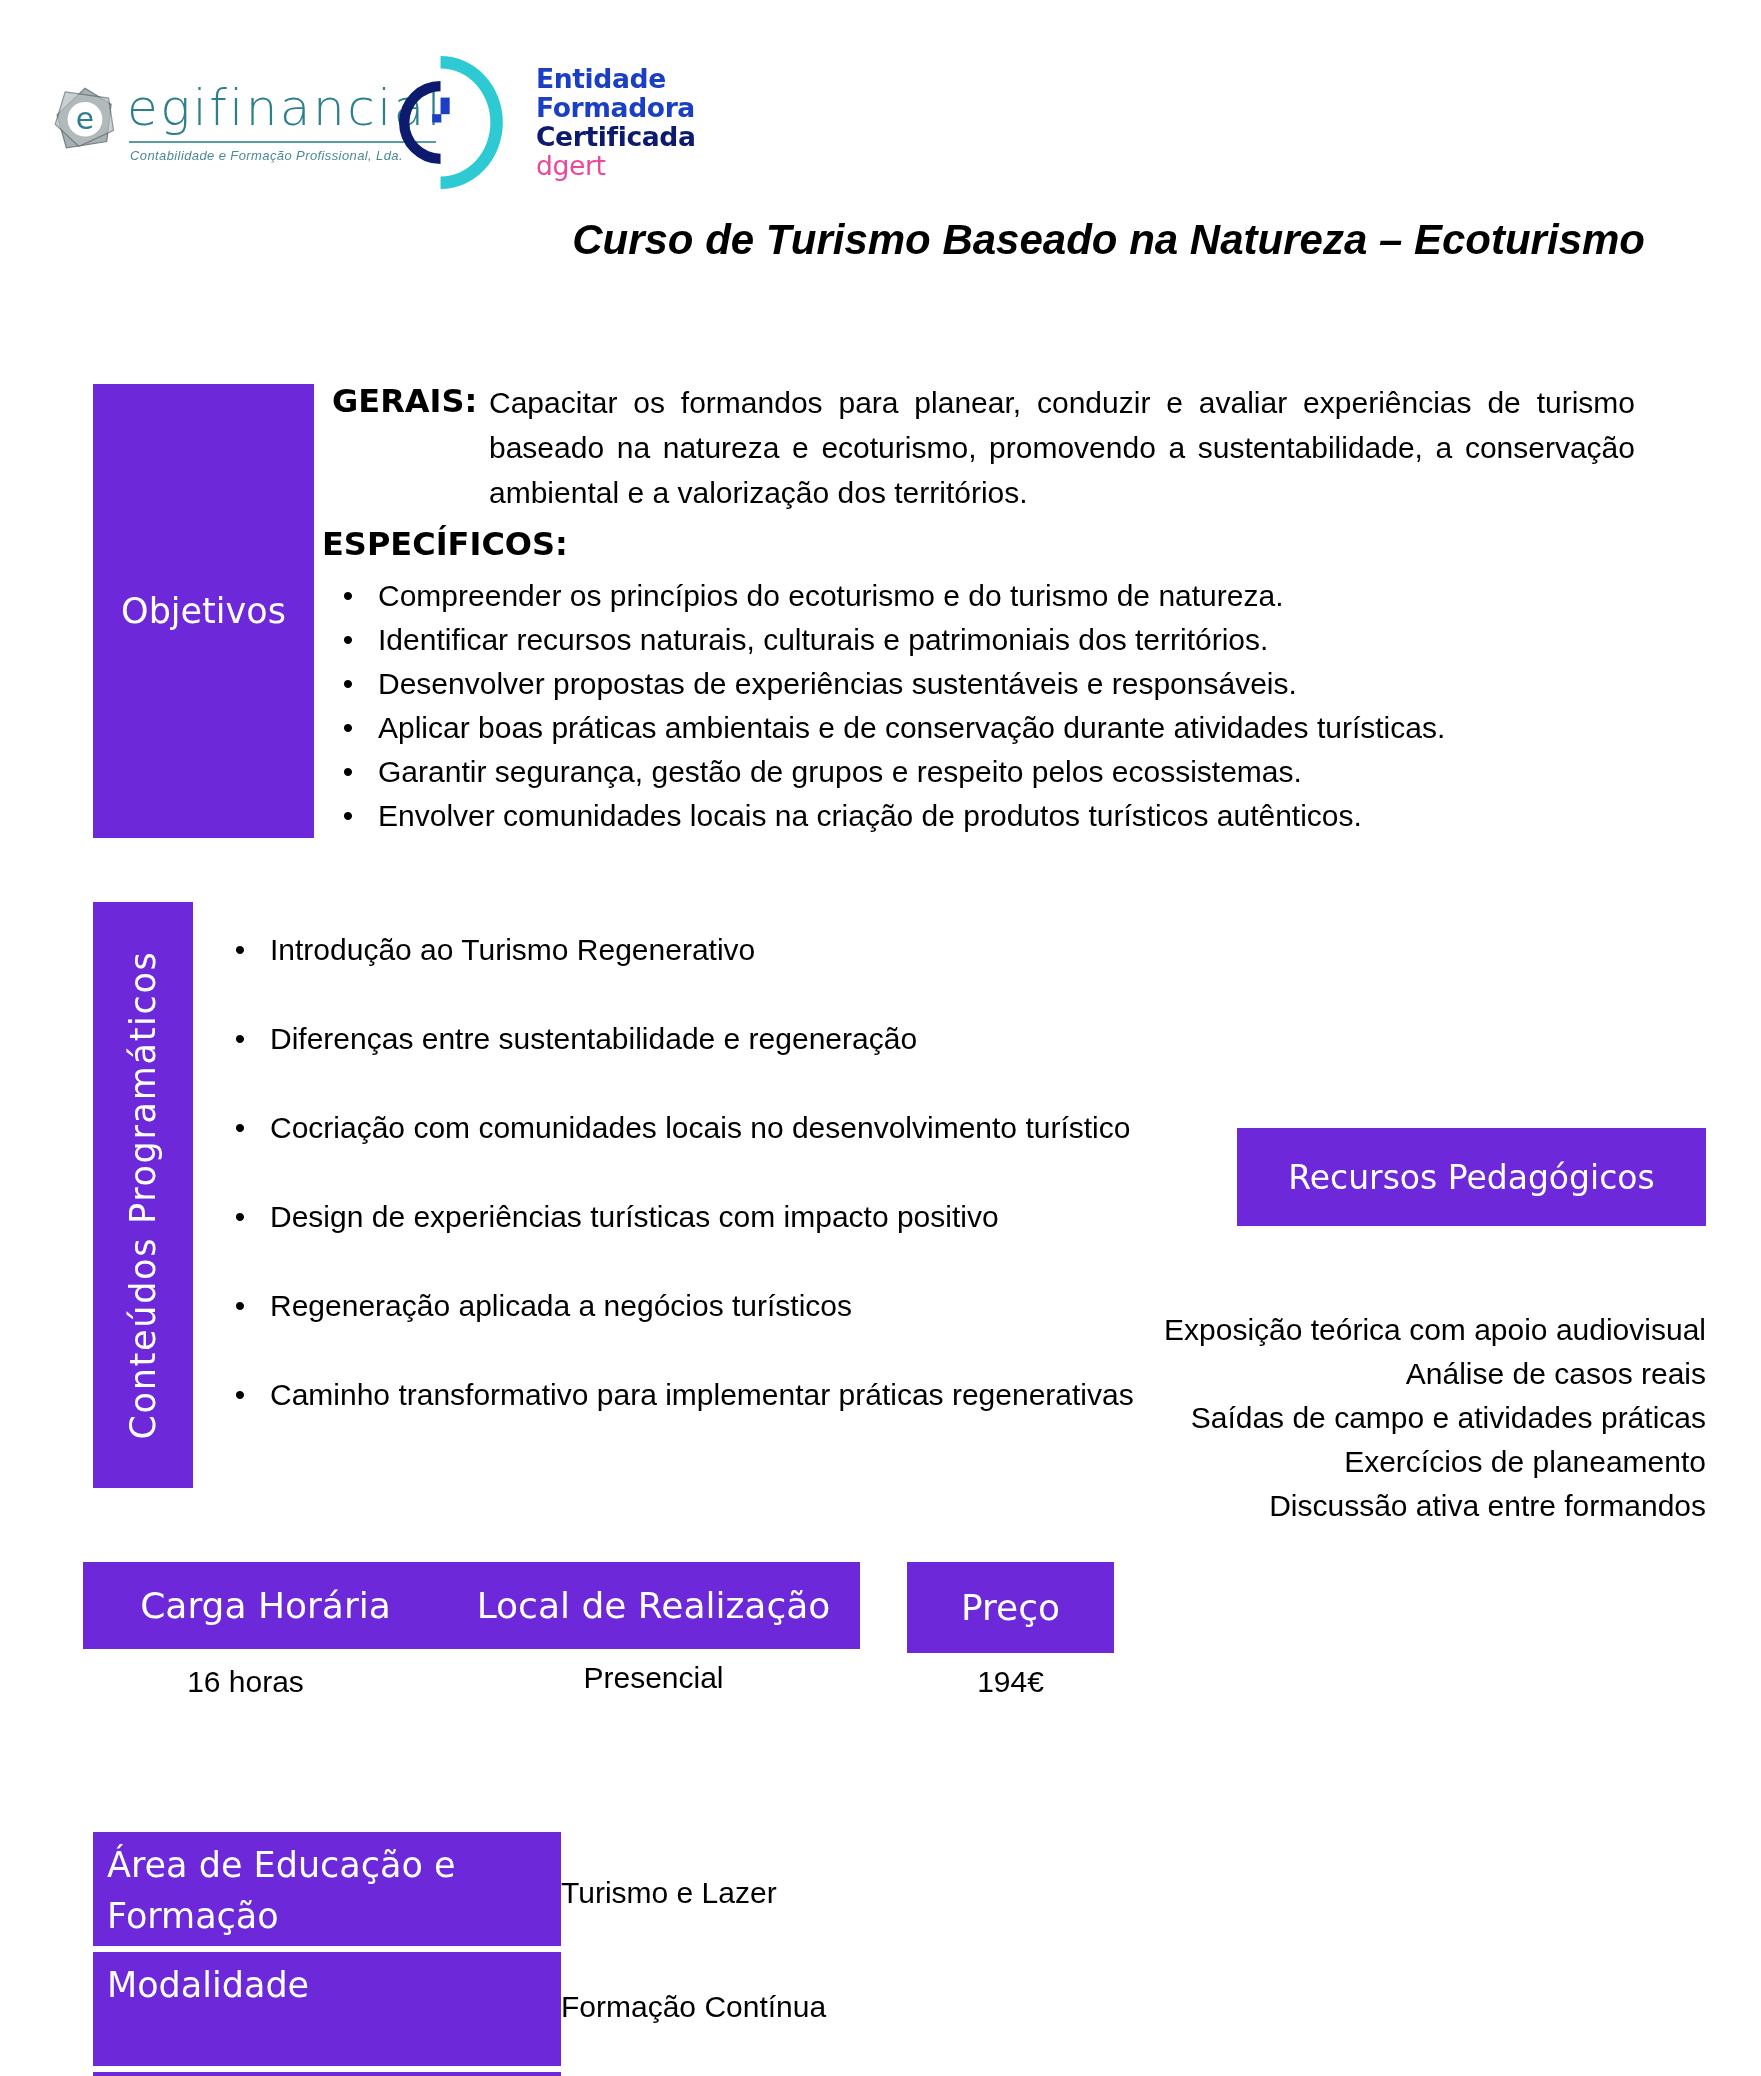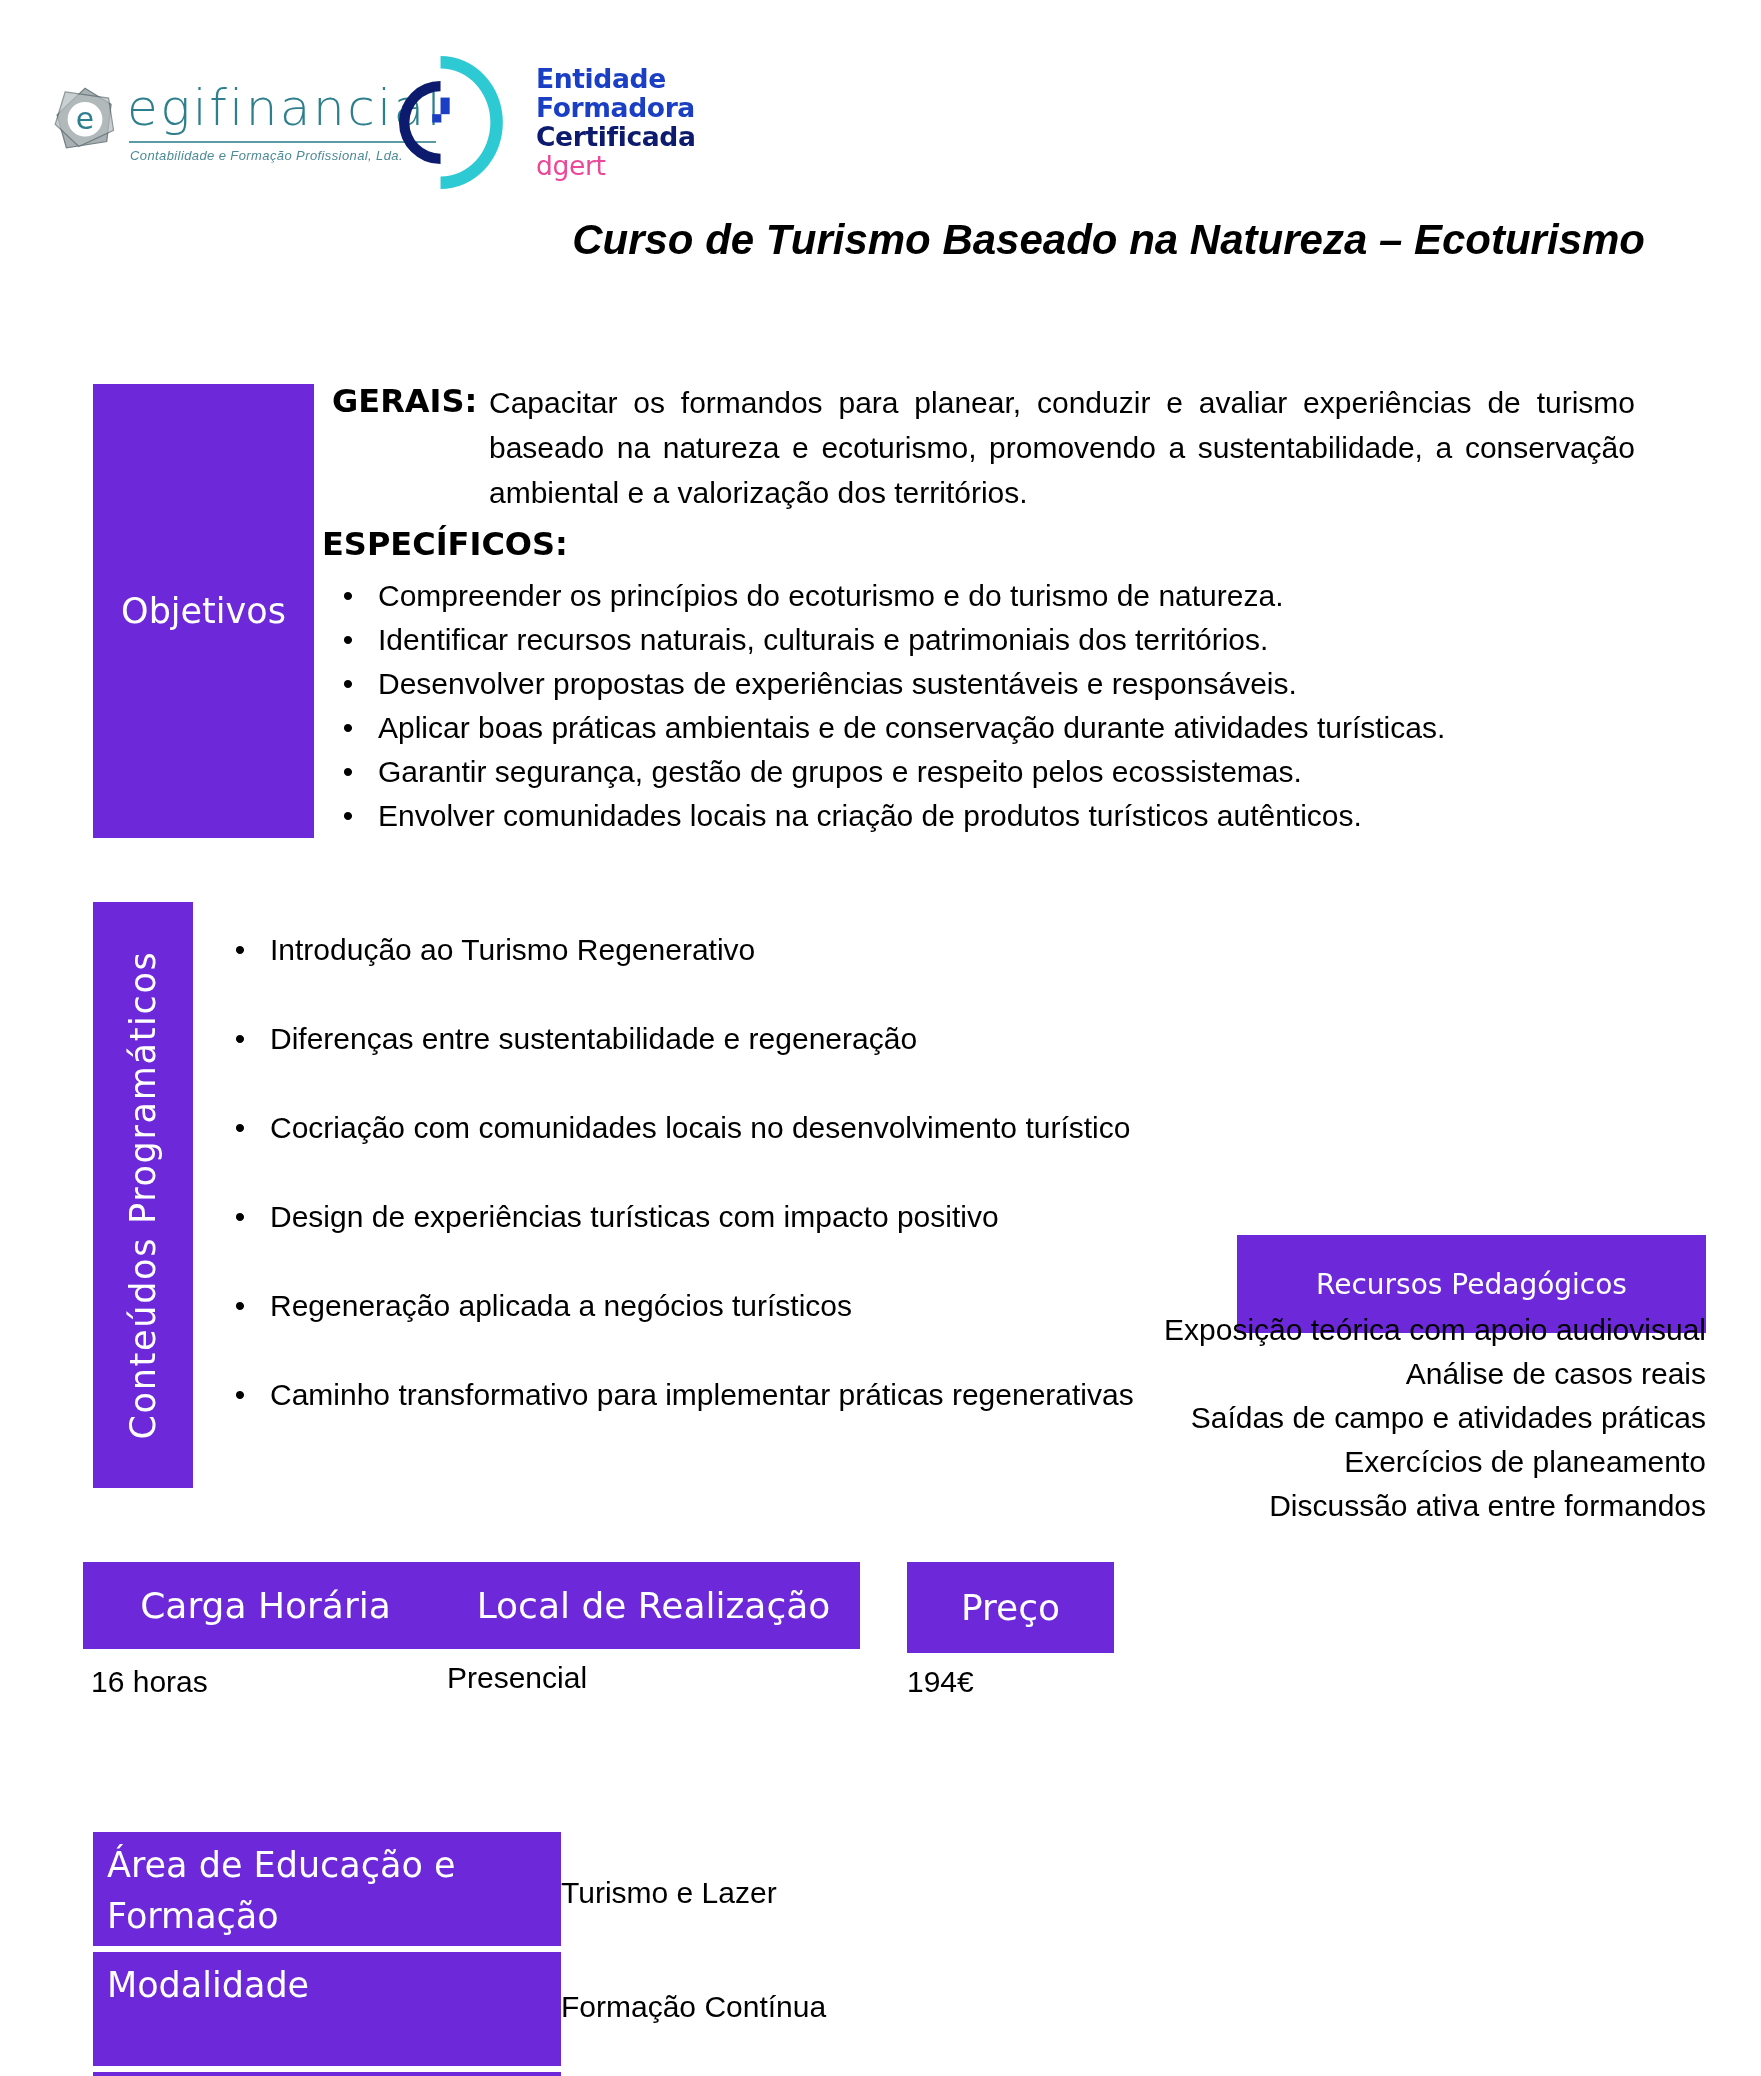--- a/index.html
+++ b/index.html
@@ -39,28 +39,28 @@
   .espec-list li, .cont-list li { position: relative; padding-left: 54px; white-space: nowrap; }
   .espec-list li::before, .cont-list li::before { content: "\2022"; position: absolute; left: 18.7px; }
 
   
   .cont-box { left: 93px; top: 902px; width: 100px; height: 586px; }
   .cont-label { position: absolute; left: 50%; top: 50%; transform: translate(-50%, -50%) rotate(-90deg);
     white-space: nowrap; font-size: 35px; letter-spacing: 1.7px; }
   .cont-list { left: 216px; top: 905px; margin: 0; padding: 0; list-style: none; font-size: 30px; line-height: 89px; }
 
   
-  .rec-box { left: 1237px; top: 1235px; width: 469px; height: 98px;
-    display: flex; align-items: center; justify-content: center; font-size: 28px; }
+  .rec-box { left: 1237px; top: 1128px; width: 469px; height: 98px;
+    display: flex; align-items: center; justify-content: center; font-size: 33px; }
   .rec-list { left: 1038px; top: 1308px; width: 668px; text-align: right; font-size: 30px; line-height: 44px; margin: 0; padding: 0; list-style: none; }
   .rec-list li { white-space: nowrap; }
 
   
   .info-box { height: 87px; display: flex; align-items: center; justify-content: center; font-size: 36px; white-space: nowrap; }
-  .info-value { font-size: 30px; white-space: nowrap; }
+  .info-value { font-size: 30px; text-align: center; white-space: nowrap; }
 
   
   .tbl-label { left: 93px; width: 468px; padding: 8.3px 14px; box-sizing: border-box;
     font-size: 35px; line-height: 51px; }
   .tbl-value { left: 561px; font-size: 30px; line-height: 44px; white-space: nowrap; }
 </style>
 </head>
 <body>
 
 <div class="abs egi-logo">

